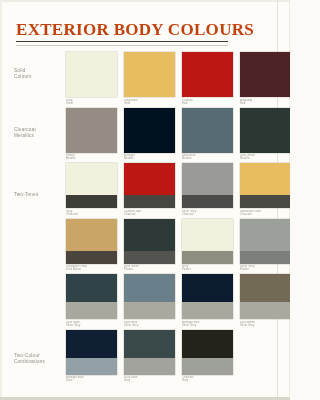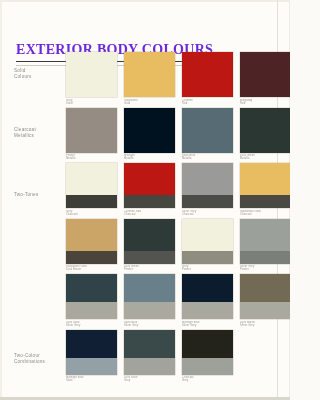--- a/index.html
+++ b/index.html
@@ -19,26 +19,25 @@
   .edge-right2{position:absolute;top:0;right:0;width:1px;height:400px;background:#efece3;}
   .edge-top{position:absolute;left:0;top:0;width:290px;height:2px;background:#f0ede4;}
   .edge-bottom{position:absolute;left:0;bottom:0;width:290px;height:3px;background:#d9d6cc;}
   .edge-left{position:absolute;left:0;top:0;width:2px;height:400px;background:#f2efe6;}
 
   
   #title-block{position:absolute;left:16px;top:20px;width:212px;}
   #title{
     font-family:"Liberation Serif",serif;
     font-weight:bold;
-    font-size:14px;
+    font-size:17px;
     letter-spacing:0.3px;
-    color:#6d28d9;
+    color:#c2410c;
     line-height:20px;
     white-space:nowrap;
-    margin-top:20px;
   }
   #title-rule{margin-top:1px;height:1px;background:#3a3a3a;width:212px;}
   #title-rule2{margin-top:3px;height:1px;background:#cfcbc1;width:212px;}
 
   
   .sec-label{
     position:absolute;left:14px;
     font-size:4.6px;
     line-height:6px;
     color:#8e8d88;

